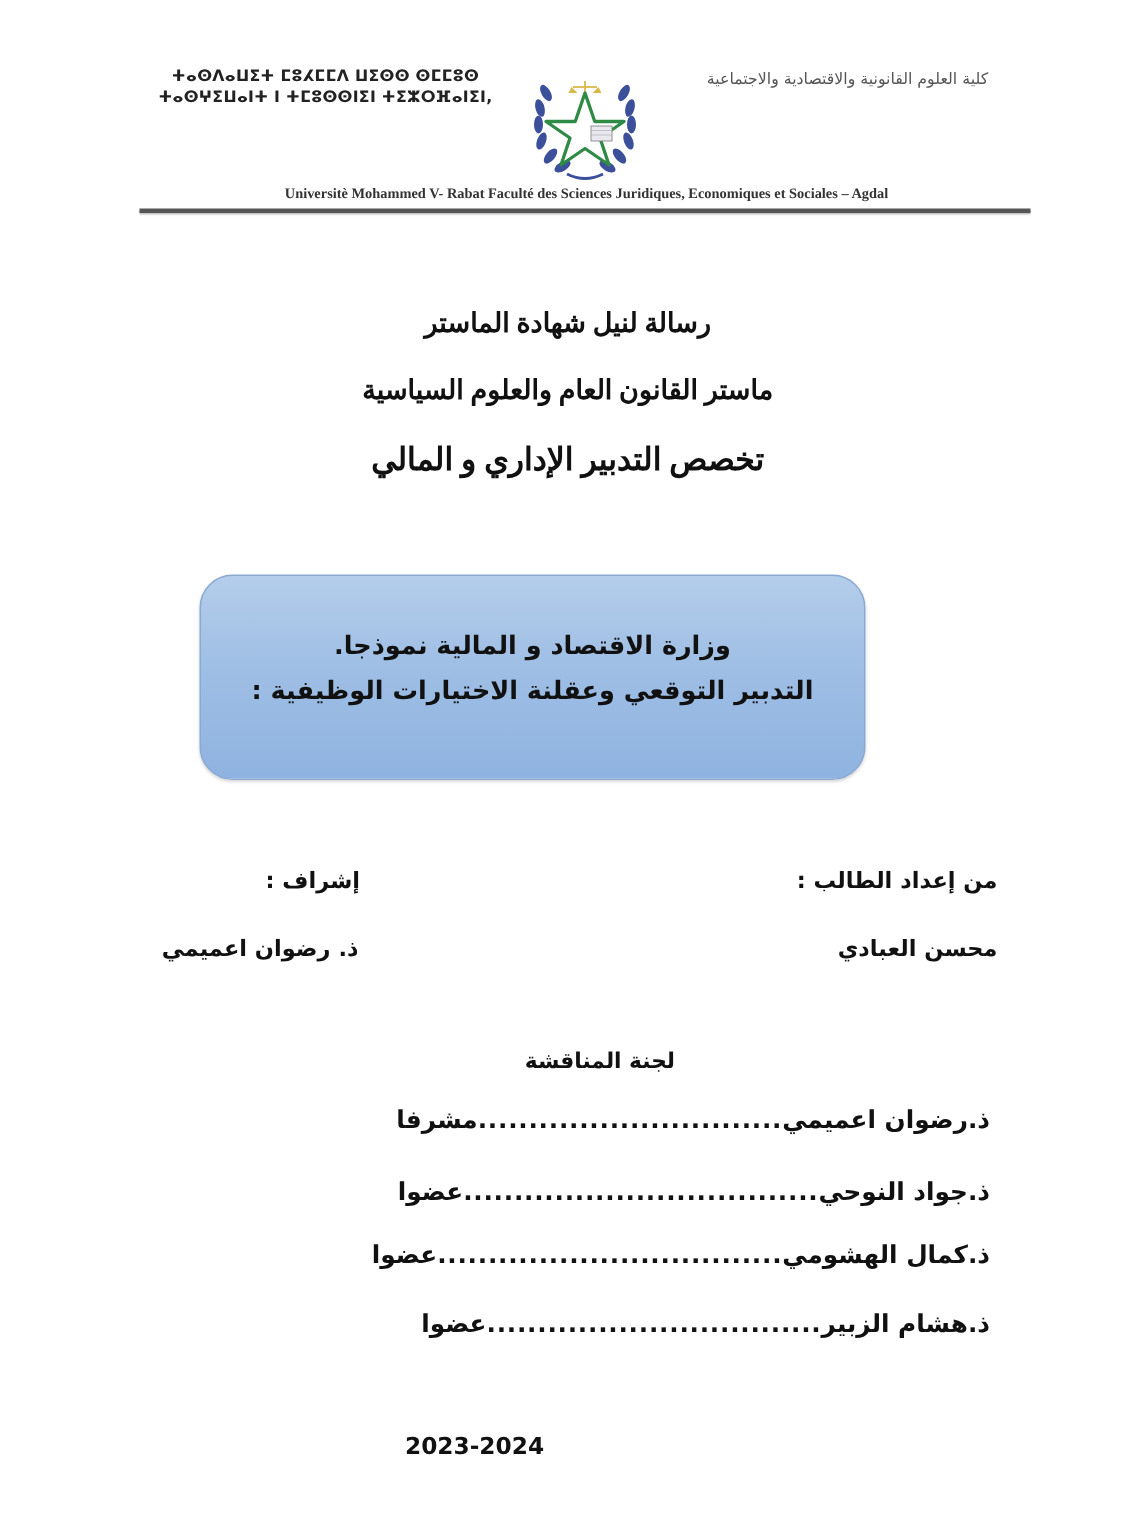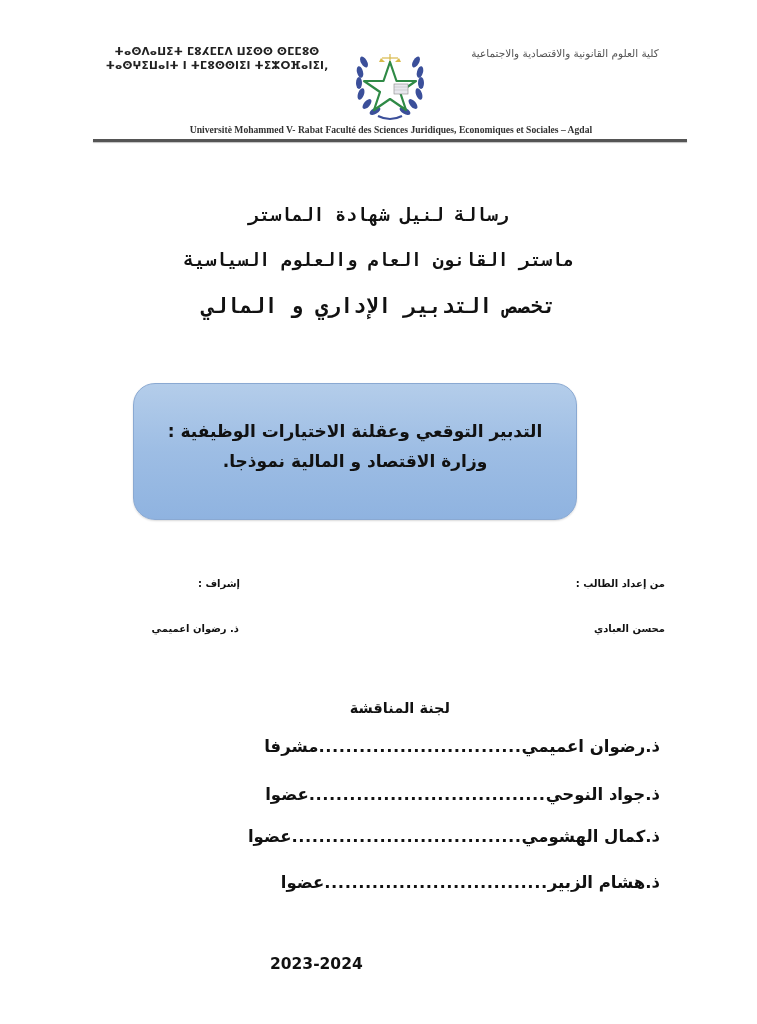--- a/index.html
+++ b/index.html
@@ -53,21 +53,21 @@
       left: 93px; top: 139px; width: 594px; height: 3px;
       background: #555;
       box-shadow: 0 1px 1px rgba(0,0,0,0.25);
     }
 
     
     .title-line {
       left: 100px; width: 557px;
       text-align: center;
       direction: rtl;
-      font-family: Liberation Mono, monospace;
+      font-family: Liberation Serif, serif;
       font-weight: bold;
       color: #111;
     }
     .t1 { top: 204px; font-size: 18px; }
     .t2 { top: 249px; font-size: 18px; }
     .t3 { top: 294px; font-size: 21px; }
 
     
     .topic-box {
       left: 133px; top: 383px; width: 444px; height: 137px;
@@ -87,21 +87,21 @@
       font-size: 17px;
       line-height: 30px;
       color: #111;
     }
 
     
     .info {
       direction: rtl;
       font-family: "DejaVu Sans", sans-serif;
       font-weight: bold;
-      font-size: 10px;
+      font-size: 15px;
       color: #111;
       white-space: nowrap;
     }
     .student-label { right: 92px; top: 578px; }
     .student-name { right: 92px; top: 623px; }
     .sup-label { right: 517px; top: 578px; }
     .sup-name { right: 518px; top: 623px; }
 
     
     .committee-title {
@@ -184,22 +184,22 @@
 
 <div class="abs uni-line">Universitè Mohammed V- Rabat  Faculté des Sciences  Juridiques, Economiques et Sociales – Agdal</div>
 <div class="abs header-rule"></div>
 
 <div class="abs title-line t1">رسالة لنيل شهادة الماستر</div>
 <div class="abs title-line t2">ماستر القانون العام والعلوم السياسية</div>
 <div class="abs title-line t3">تخصص التدبير الإداري و المالي</div>
 
 <div class="abs topic-box">
   <div class="topic-text">
+    <div>وزارة الاقتصاد و المالية نموذجا.</div>
     <div>التدبير التوقعي وعقلنة الاختيارات الوظيفية :</div>
-    <div>وزارة الاقتصاد و المالية نموذجا.</div>
   </div>
 </div>
 
 <div class="abs info student-label">من إعداد الطالب :</div>
 <div class="abs info student-name">محسن العبادي</div>
 <div class="abs info sup-label">إشراف :</div>
 <div class="abs info sup-name">ذ. رضوان اعميمي</div>
 
 <div class="abs committee-title">لجنة المناقشة</div>
 

